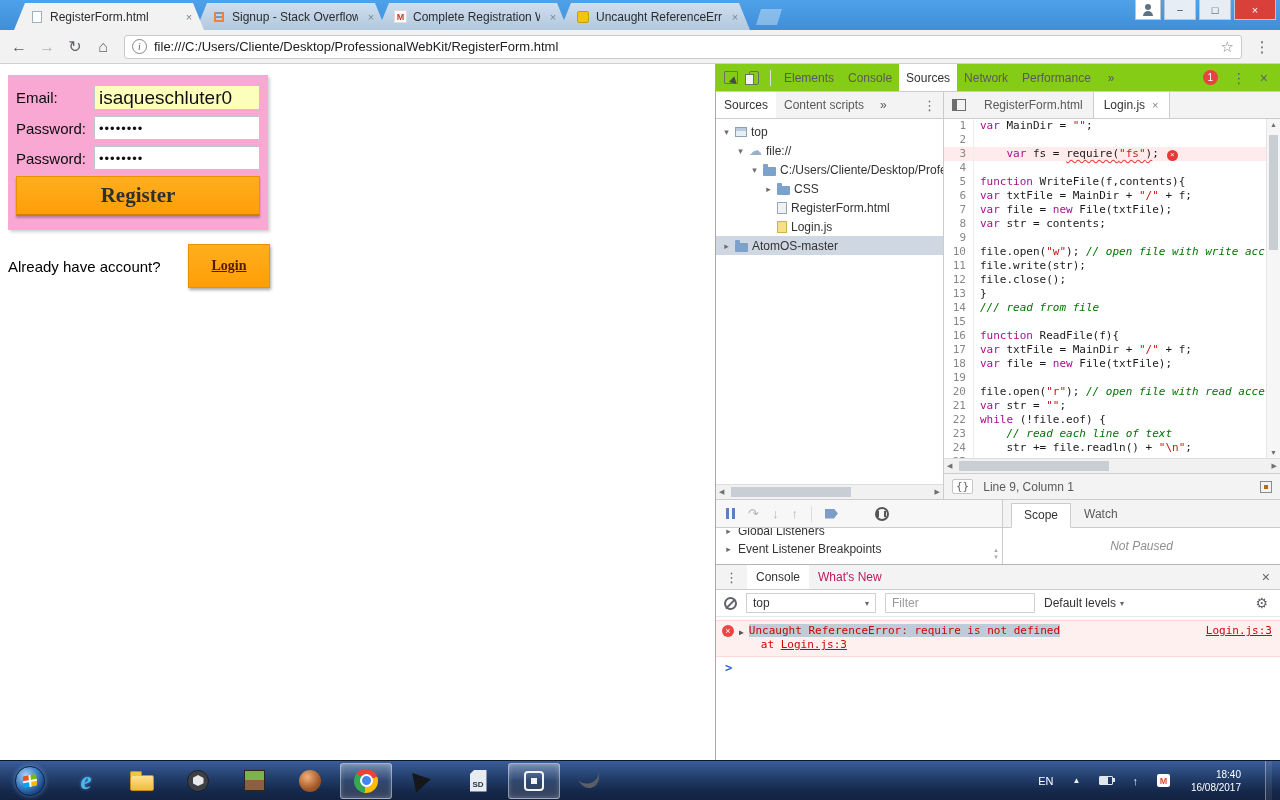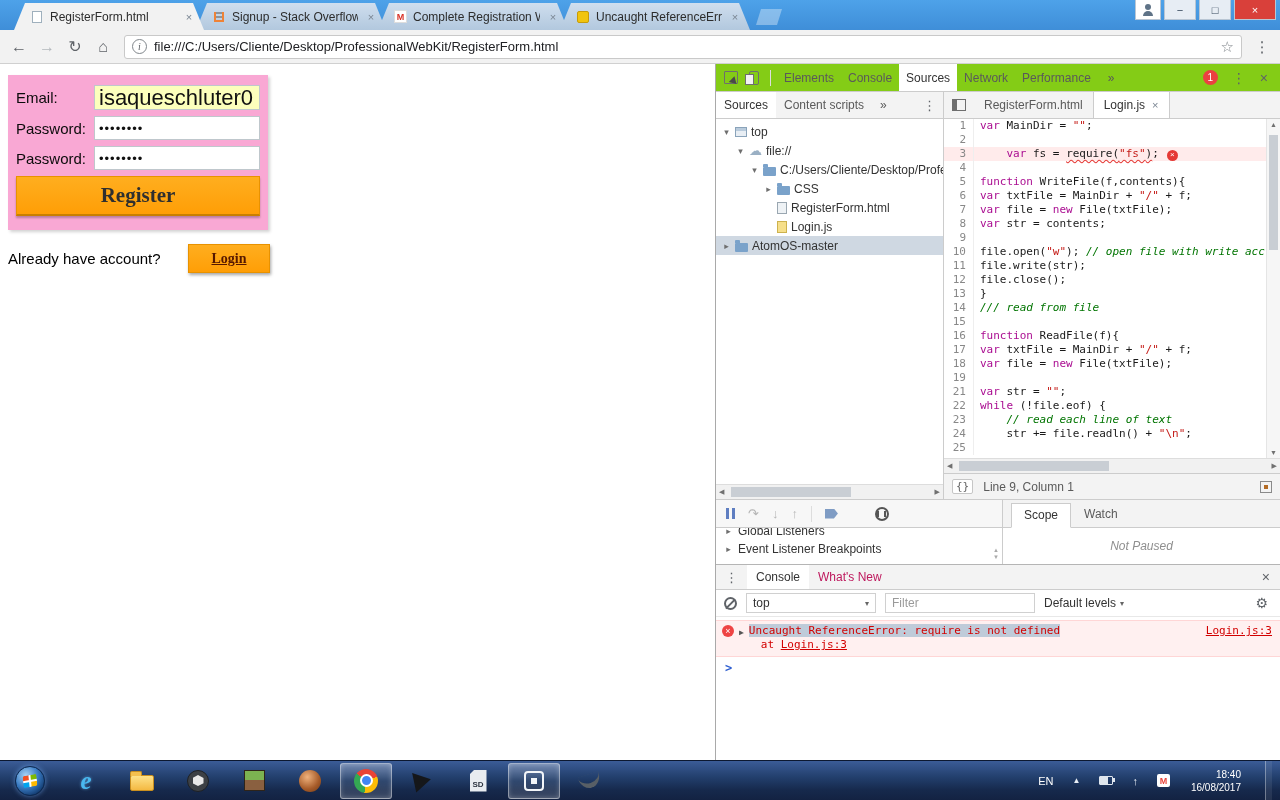--- a/index.html
+++ b/index.html
@@ -51,28 +51,28 @@
   .menu-dots{width:24px;text-align:center;font-size:15px;color:#5f6368;}
 
   
   .content{position:absolute;top:64px;left:0;right:0;bottom:0;}
   .page{position:absolute;inset:0 565px 0 0;background:#fff;}
   .reg-box{position:absolute;left:8px;top:11px;width:260px;height:155px;background:#f9a8d4;
            padding:10px 8px 8px 8px;box-shadow:2px 2px 3px rgba(0,0,0,.18);}
   .frow{display:flex;align-items:center;margin-bottom:6px;}
   .flabel{width:78px;font-size:15px;color:#0b0b0b;flex:none;}
   .finput{width:166px;height:24px;border:1px solid #bfc7cc;background:#fff;font-size:13px;padding:0 4px;font-family:inherit;color:#111;}
-  .finput.email{background:#fcffbc;font-size:22px;height:25px;}
+  .finput.email{background:#fcffbc;font-size:19px;height:25px;}
   .finput.pw{font-size:13px;letter-spacing:1px;}
   .register-btn{display:block;width:100%;height:40px;margin-top:6px;cursor:pointer;
     background:linear-gradient(#ffae1f,#ff9e06);border:1px solid #e89200;border-bottom:2px solid #c97f00;
     font-family:"Liberation Serif",serif;font-size:21px;font-weight:bold;color:#2f2f2f;box-shadow:0 2px 2px rgba(0,0,0,.25);}
   .login-row{position:absolute;left:8px;top:180px;width:262px;display:flex;align-items:center;justify-content:space-between;}
   .already{font-size:15px;color:#000;}
-  .login-btn{width:82px;height:29px;cursor:pointer;background:linear-gradient(#ffae1f,#ff9e06);border:1px solid #e89200;
+  .login-btn{width:82px;height:44px;cursor:pointer;background:linear-gradient(#ffae1f,#ff9e06);border:1px solid #e89200;
     font-family:"Liberation Serif",serif;font-size:14px;font-weight:bold;color:#551800;text-decoration:underline;
     box-shadow:1px 2px 3px rgba(0,0,0,.35);}
 
   
   .devtools{position:absolute;top:0;right:0;bottom:0;width:565px;border-left:1px solid #a9a9a9;background:#fff;font-size:12px;color:#333;}
   .dt-toolbar{height:28px;border-bottom:1px solid #ccc;background:#84cc16;display:flex;align-items:center;padding:0 4px;gap:4px;}
   .inspect{width:14px;height:13px;border:1px solid #6e6e6e;border-radius:1px;position:relative;margin:0 4px;flex:none;}
   .inspect::after{content:"";position:absolute;right:-4px;bottom:-4px;border:4px solid transparent;border-left:7px solid #4a4a4a;transform:rotate(45deg);}
   .device{width:10px;height:14px;border:1px solid #6e6e6e;border-radius:2px;position:relative;margin:0 7px 0 3px;flex:none;}
   .device::before{content:"";position:absolute;left:-5px;bottom:-1px;width:7px;height:9px;background:#f3f3f3;border:1px solid #6e6e6e;}
@@ -406,20 +406,21 @@
                   <span class="cl"><span class="ln">10</span><span class="ct"><span class="tok p">file.open(</span><span class="tok s">"w"</span><span class="tok p">); </span><span class="tok c">// open file with write acc</span></span></span>
                   <span class="cl"><span class="ln">11</span><span class="ct"><span class="tok p">file.write(str);</span></span></span>
                   <span class="cl"><span class="ln">12</span><span class="ct"><span class="tok p">file.close();</span></span></span>
                   <span class="cl"><span class="ln">13</span><span class="ct"><span class="tok p">}</span></span></span>
                   <span class="cl"><span class="ln">14</span><span class="ct"><span class="tok c">/// read from file</span></span></span>
                   <span class="cl"><span class="ln">15</span><span class="ct"></span></span>
                   <span class="cl"><span class="ln">16</span><span class="ct"><span class="tok k">function</span><span class="tok p"> ReadFile(f){</span></span></span>
                   <span class="cl"><span class="ln">17</span><span class="ct"><span class="tok k">var</span><span class="tok p"> txtFile = MainDir + </span><span class="tok s">"/"</span><span class="tok p"> + f;</span></span></span>
                   <span class="cl"><span class="ln">18</span><span class="ct"><span class="tok k">var</span><span class="tok p"> file = </span><span class="tok k">new</span><span class="tok p"> File(txtFile);</span></span></span>
                   <span class="cl"><span class="ln">19</span><span class="ct"></span></span>
+                  <span class="cl"><span class="ln">20</span><span class="ct"><span class="tok p">file.open(</span><span class="tok s">"r"</span><span class="tok p">); </span><span class="tok c">// open file with read acce</span></span></span>
                   <span class="cl"><span class="ln">21</span><span class="ct"><span class="tok k">var</span><span class="tok p"> str = </span><span class="tok s">""</span><span class="tok p">;</span></span></span>
                   <span class="cl"><span class="ln">22</span><span class="ct"><span class="tok k">while</span><span class="tok p"> (!file.eof) {</span></span></span>
                   <span class="cl"><span class="ln">23</span><span class="ct"><span class="tok p">    </span><span class="tok c">// read each line of text</span></span></span>
                   <span class="cl"><span class="ln">24</span><span class="ct"><span class="tok p">    str += file.readln() + </span><span class="tok s">"\n"</span><span class="tok p">;</span></span></span>
                   <span class="cl"><span class="ln">25</span><span class="ct"></span></span>
                 </div>
               <div class="vscroll">
                 <span>▲</span>
                 <span class="vthumb"></span>
                 <span>▼</span>

